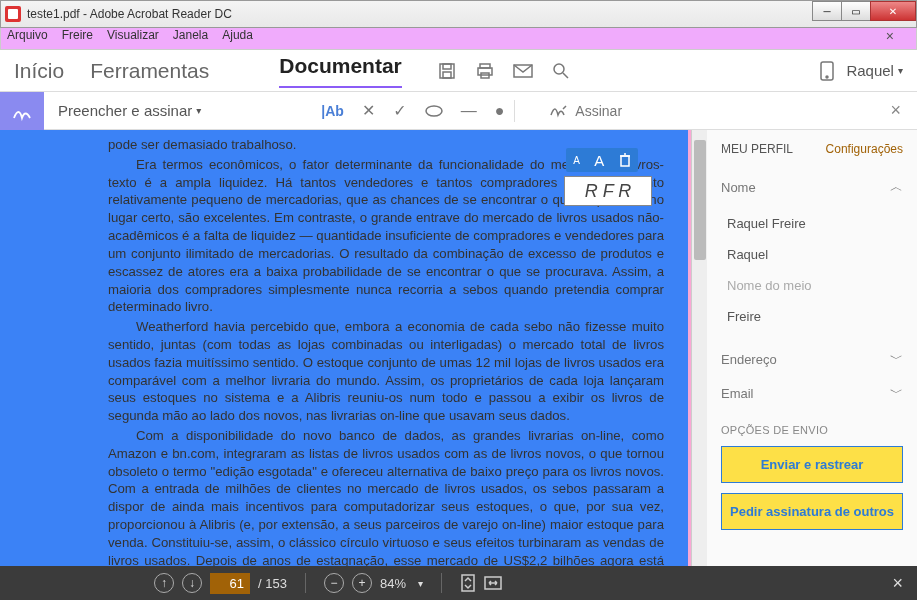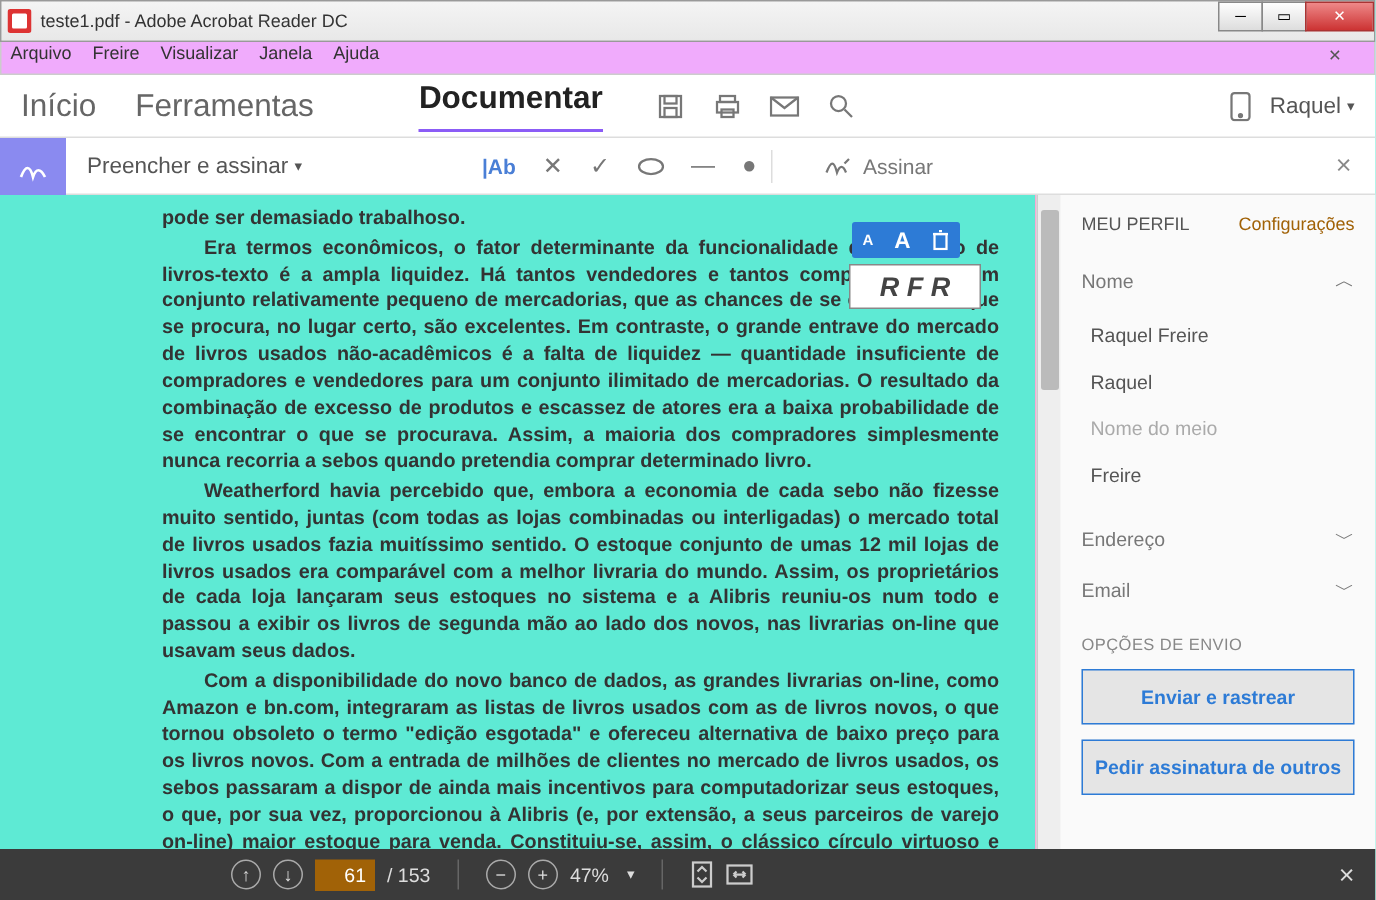--- a/index.html
+++ b/index.html
@@ -30,42 +30,42 @@
 .fsbar { height: 38px; border-bottom: 1px solid #ddd; display: flex; align-items: center; }
 .fs-icon { width: 44px; height: 38px; background: #8a8af0; display: flex; align-items: center; justify-content: center; color: #fff; }
 .fs-label { font-size: 15px; color: #555; margin-left: 14px; display:flex; align-items:center; }
 .fs-tools { margin-left: 120px; display: flex; align-items: center; gap: 18px; color: #777; font-size: 16px; }
 .fs-tools .ab { color: #4a7fd6; font-weight: bold; font-size: 14px; }
 .fs-sign { margin-left: 24px; display: flex; align-items: center; color: #777; font-size: 14px; gap:6px; }
 .fs-close { margin-left: auto; margin-right: 16px; font-size: 18px; color: #888; }
 
 
 .body { display: flex; height: calc(600px - 28px - 22px - 42px - 38px - 34px); }
-.docarea { flex: 1; position: relative; overflow: hidden; background: #5eead4; border-right: 1px solid #f9a8d4; font-weight: bold; }
+.docarea { flex: 1; position: relative; overflow: hidden; background: #3b82f6; border-right: 3px solid #f9a8d4; }
 .docpage { padding: 6px 24px 6px 108px; font-family: "Times New Roman", serif; font-size: 13.2px; line-height: 1.35; color: #333; text-align: justify; }
 .docpage p { margin-bottom: 2px; text-indent: 28px; }
 .docpage p.noin { text-indent: 0; }
 
 
 .annot-bar { position: absolute; right: 50px; top: 18px; width: 72px; height: 24px; background: #2d7bd6; border-radius: 2px; display: flex; align-items: center; justify-content: space-around; color: #fff; font-size: 12px; }
 .annot-box { position: absolute; right: 36px; top: 46px; width: 88px; height: 30px; border: 1px solid #888; background: #fff; display:flex; align-items:center; justify-content:center; font-family: cursive; font-style: italic; font-size: 18px; color:#444; }
 
 .vscroll { width: 16px; background: #eee; border-left: 1px solid #ccc; position: relative; }
 .vscroll .thumb { position: absolute; left: 2px; width: 12px; top: 10px; height: 120px; background: #bbb; border-radius: 2px; }
 
 
 .rpanel { width: 210px; background: #fafafa; padding: 12px 14px; font-size: 13px; color: #555; overflow:hidden; }
 .rpanel .hdr { display: flex; justify-content: space-between; margin-bottom: 14px; font-size: 12px; gap: 16px;}
 .rpanel .hdr .cfg { color: #a16207; }
 .rpanel .row { display: flex; justify-content: space-between; align-items: center; padding: 8px 0; color: #777; }
 .rpanel .list { margin: 4px 0 10px 0; }
 .rpanel .list div { padding: 8px 6px; color: #555; }
 .rpanel .list div.ph { color: #aaa; }
 .rpanel .sect { font-size: 11px; color: #888; margin: 14px 0 10px; letter-spacing: .3px; }
-.rpanel .btn { border: 1px solid #2d7bd6; color: #2d7bd6; text-align: center; padding: 10px 4px; margin-bottom: 10px; font-size: 13px; font-weight: 600; background:#e5e5e5; }
+.rpanel .btn { border: 1px solid #2d7bd6; color: #2d7bd6; text-align: center; padding: 10px 4px; margin-bottom: 10px; font-size: 13px; font-weight: 600; background:#fde047; }
 
 
 .pgbar { height: 34px; background: #3b3b3b; color: #ddd; display: flex; align-items: center; padding: 0 14px; font-size: 13px; gap: 10px; }
 .pgbar .grp { display: flex; align-items: center; gap: 8px; }
 .pgbar .pagein { background: #a16207; color: #fff; border: none; width: 40px; text-align: right; padding: 3px 6px; font-size: 13px; }
 .pgbar .sep { width: 1px; height: 20px; background: #666; margin: 0 8px; }
 .pgbar .closex { margin-left: auto; font-size: 18px; }
 .pgbar .ibtn { width: 20px; height: 20px; border: 1px solid #aaa; border-radius: 50%; display:flex; align-items:center; justify-content:center; font-size:12px; }
 
 svg { display: block; }
@@ -231,21 +231,21 @@
   <div class="grp" style="margin-left:140px">
     <span class="ibtn">↑</span>
     <span class="ibtn">↓</span>
     <input class="pagein" value="61" style="">
     <span>/ 153</span>
   </div>
   <span class="sep"></span>
   <div class="grp">
     <span class="ibtn">−</span>
     <span class="ibtn">+</span>
-    <span>47%</span>
+    <span>84%</span>
     <span class="chev">▾</span>
   </div>
   <span class="sep"></span>
   <div class="grp">
     <span>
         <svg width="16" height="18" fill="none" stroke="#ccc" stroke-width="1.5">
           <rect x="2" y="1" width="12" height="16"></rect>
           <path d="M5 7l3-3 3 3M5 11l3 3 3-3"></path>
         </svg>
       </span>

